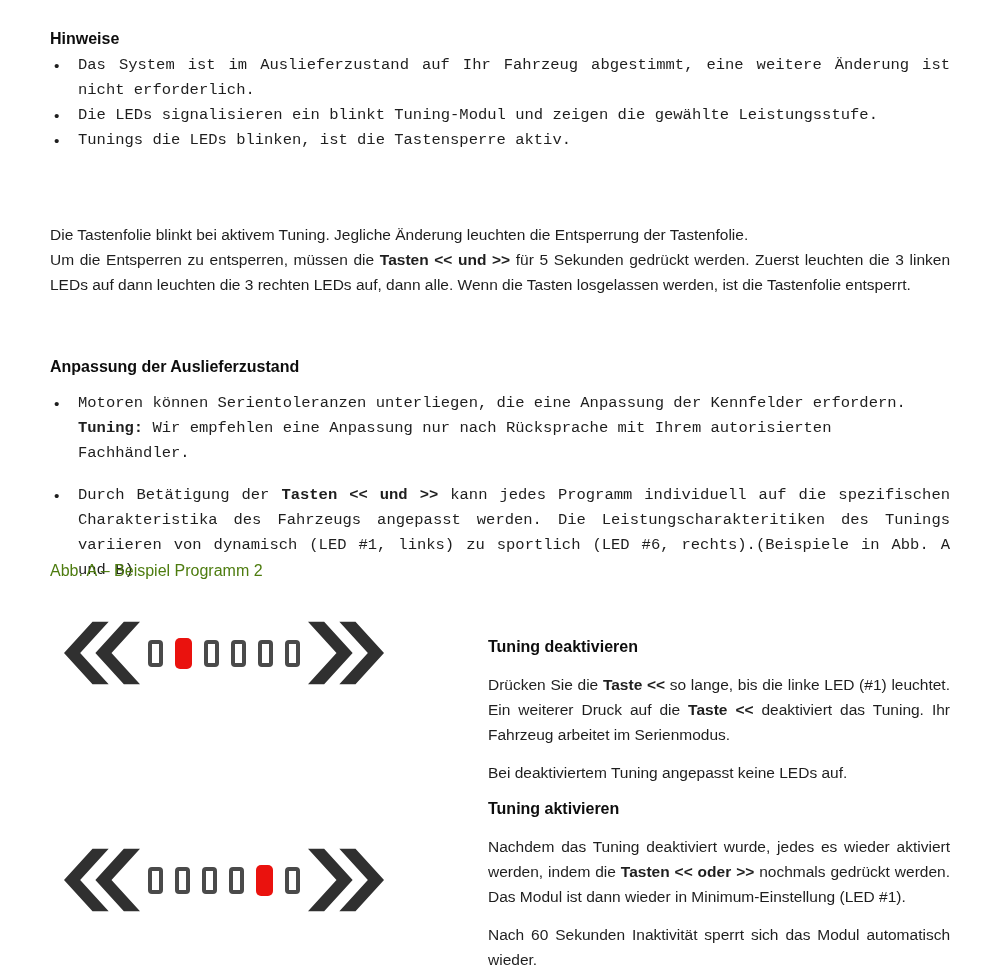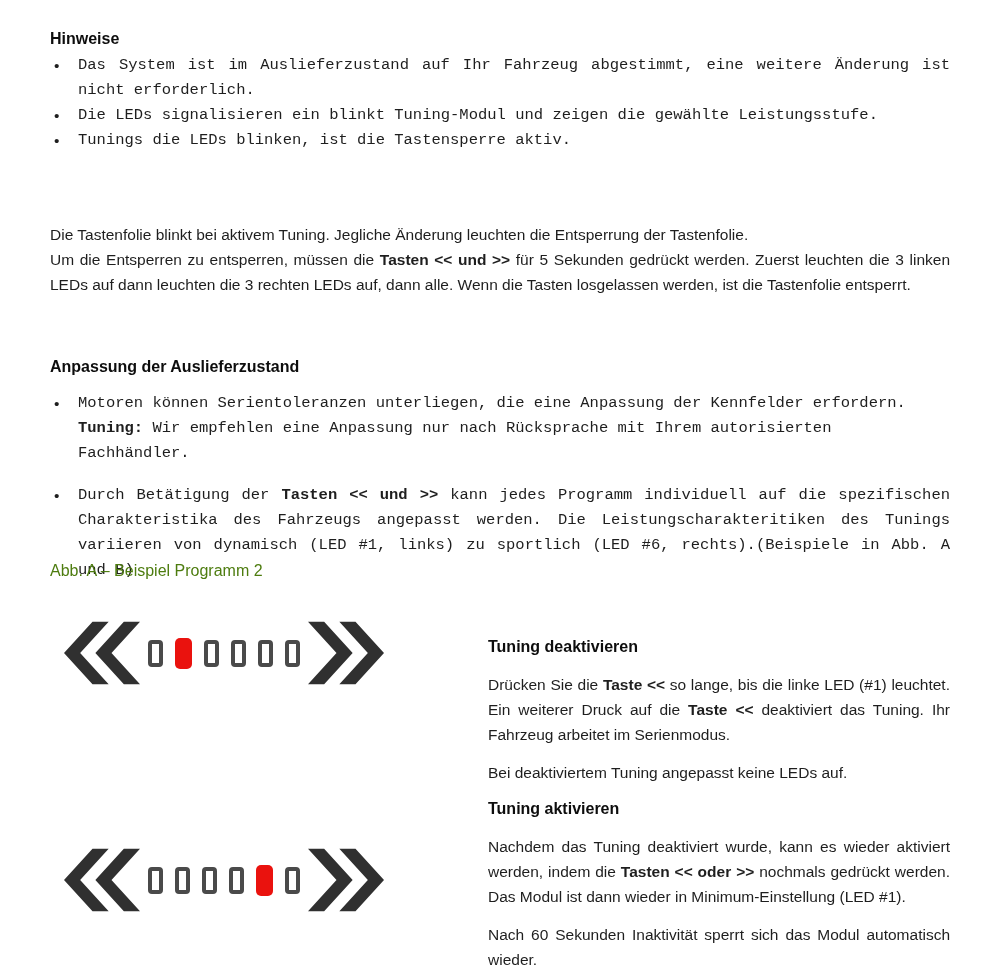--- a/index.html
+++ b/index.html
@@ -112,17 +112,17 @@
         <polygon points="63,0 80,0 50,33 80,66 63,66 33,33" fill="#303030"></polygon>
       </svg>
     </span>
   </div>
 
   <div class="abs rightcol" style="top:592px; left:488px; width:462px;margin-top:44px;">
     <h2 class="hd">Tuning deaktivieren</h2>
     <p class="para just"><span>Drücken Sie die </span><b>Taste &lt;&lt;</b><span> so lange, bis die linke LED (#1) leuchtet. Ein weiterer Druck auf die </span><b>Taste &lt;&lt;</b><span> deaktiviert das Tuning. Ihr Fahrzeug arbeitet im Serienmodus.</span></p>
     <p class="para"><span>Bei deaktiviertem Tuning angepasst keine LEDs auf.</span></p>
     <h2 class="hd" style="margin-top:0;">Tuning aktivieren</h2>
-    <p class="para just"><span>Nachdem das Tuning deaktiviert wurde, kann es wieder aktiviert werden, indem die </span><b>Tasten &lt;&lt; oder &gt;&gt;</b><span> nochmals gedrückt werden. Das Modul ist dann wieder in Minimum-Einstellung (LED #1).</span></p>
+    <p class="para just"><span>Nachdem das Tuning deaktiviert wurde, jedes es wieder aktiviert werden, indem die </span><b>Tasten &lt;&lt; oder &gt;&gt;</b><span> nochmals gedrückt werden. Das Modul ist dann wieder in Minimum-Einstellung (LED #1).</span></p>
     <p class="para just"><span>Nach 60 Sekunden Inaktivität sperrt sich das Modul automatisch wieder.</span></p>
   </div>
 
 </div>
 
 </body></html>

